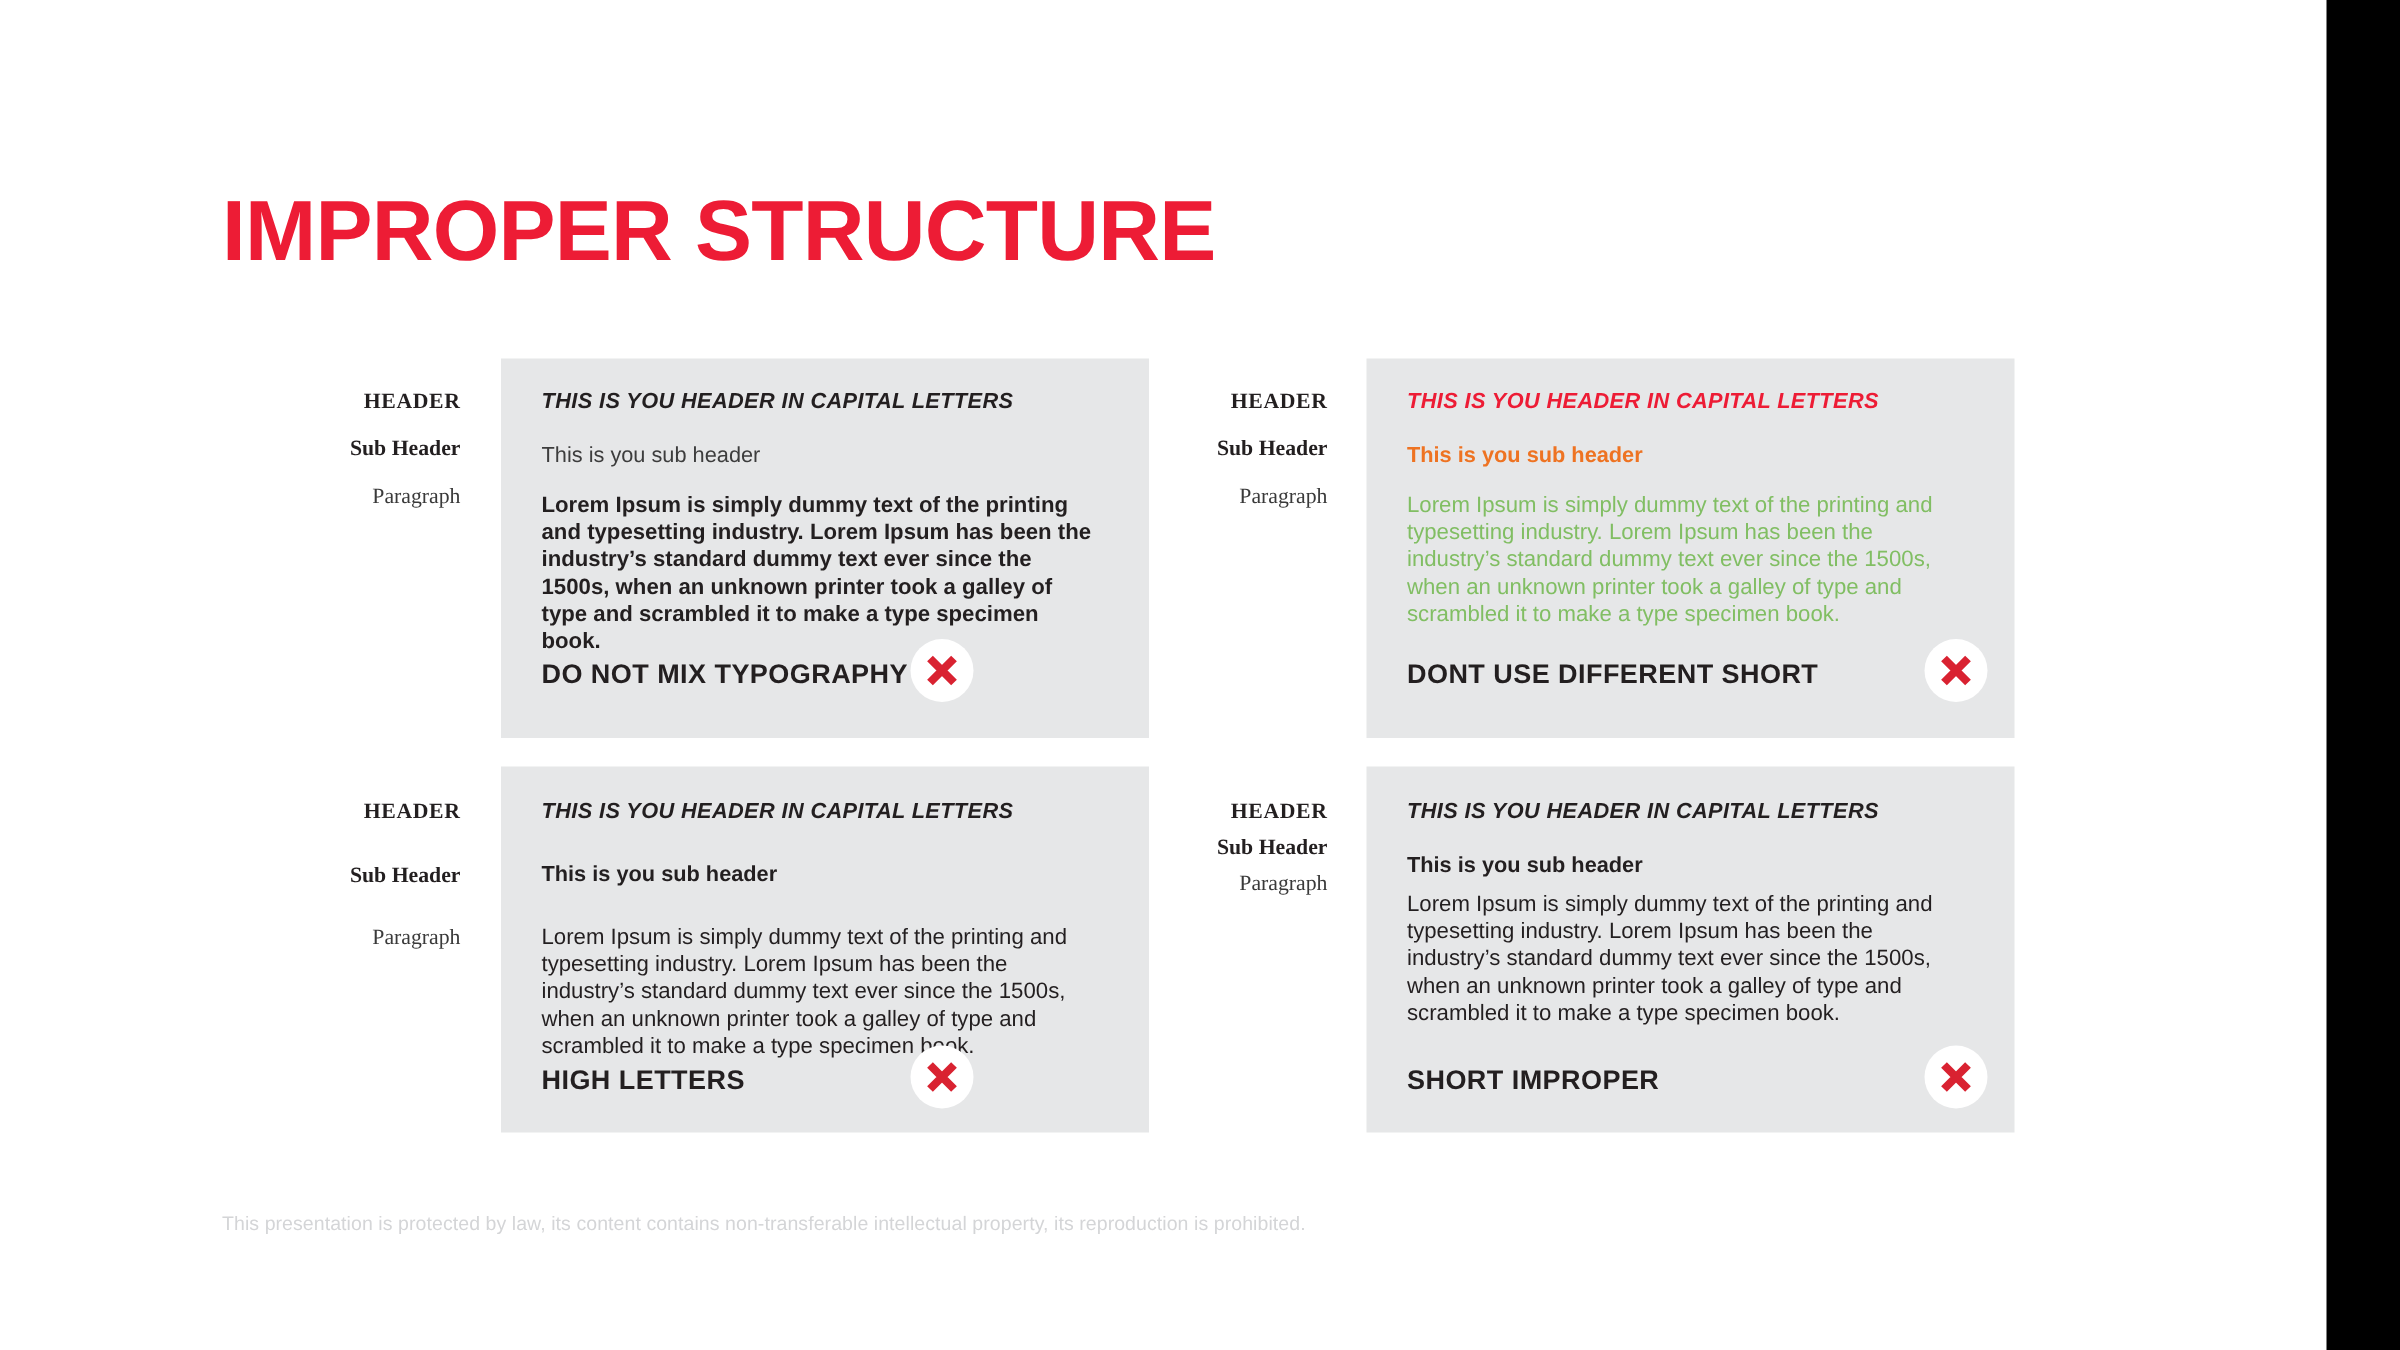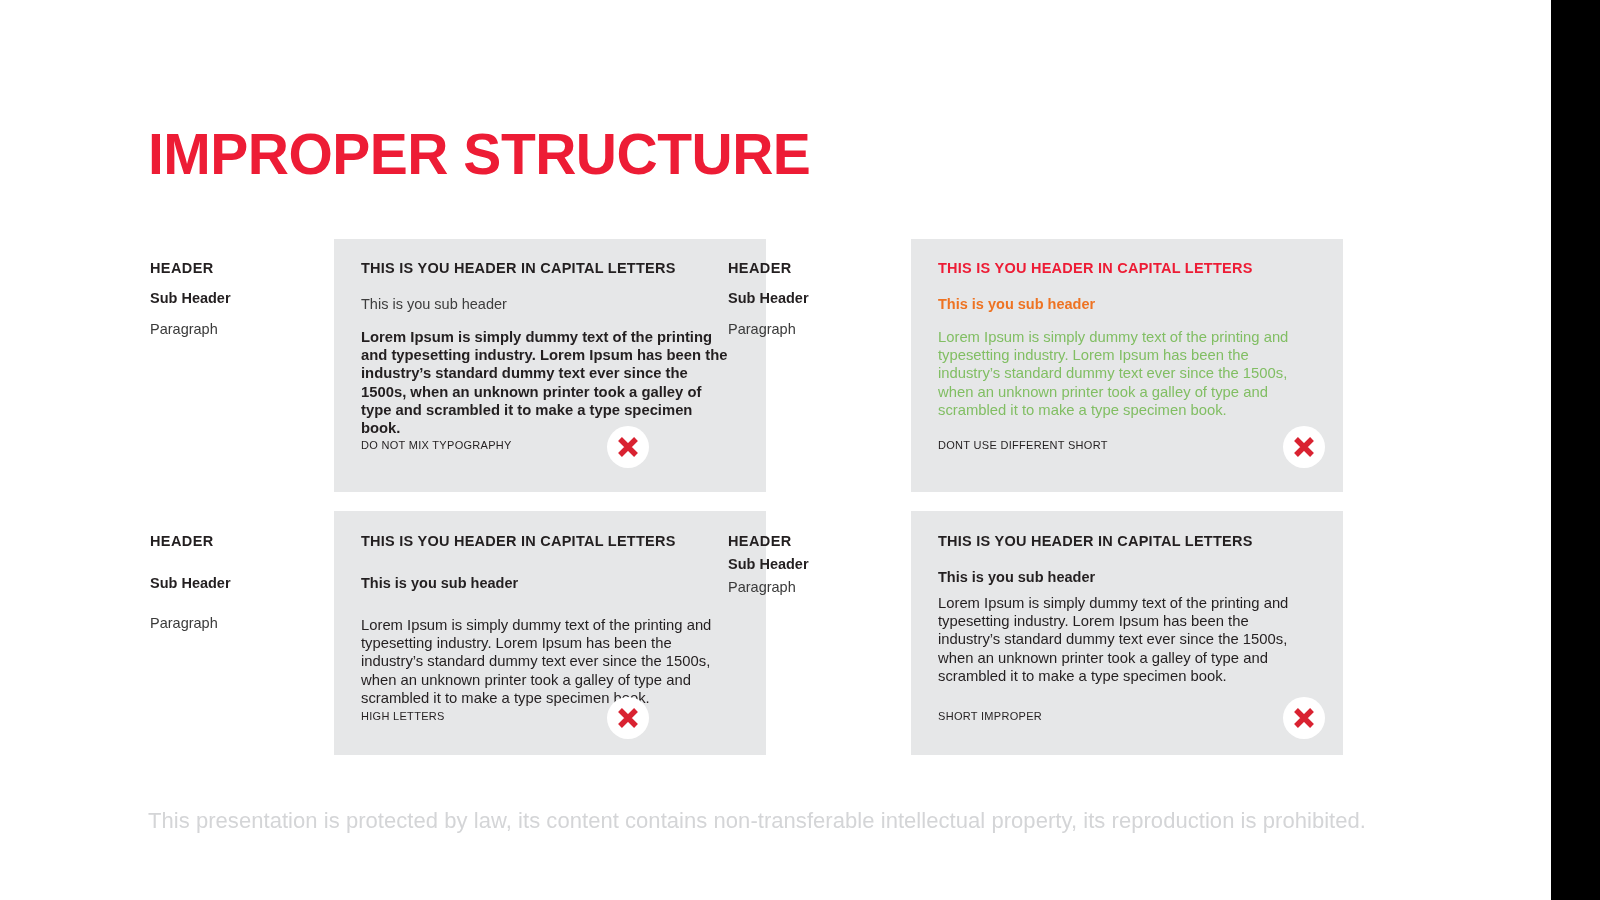--- a/index.html
+++ b/index.html
@@ -31,45 +31,48 @@
     color:#ED1C35;
     line-height:1.0;
     white-space:nowrap;
   }
 
   
   .block { position:absolute; }
 
   .labels {
     position:absolute;
+    text-align:right;
     color:#231f20;
+    font-family:Liberation Serif, serif;
   }
   .lbl { white-space:nowrap; }
   .lbl-header { font-size:14.5px; font-weight:bold; letter-spacing:0.4px; }
   .lbl-sub    { font-size:14.5px; font-weight:bold; }
   .lbl-para   { font-size:14.5px; font-weight:normal; color:#3a3a3a; }
 
   .card {
     position:absolute;
     background:#e6e7e8;
   }
 
   .card-inner { position:absolute; }
 
   .c-header {
     font-weight:bold;
     letter-spacing:0.25px;
     white-space:nowrap;
+    font-style:italic;
   }
   .c-sub { white-space:nowrap;margin-top:20px; }
   .c-para { }
 
   .c-foot {
-    font-size:11px;
-    font-weight:normal;
+    font-size:18px;
+    font-weight:bold;
     color:#231f20;
     letter-spacing:0.3px;
     white-space:nowrap;
     position:absolute;
   }
 
   .x-badge {
     position:absolute;
     width:42px; height:42px;
     border-radius:50%;
@@ -141,21 +144,21 @@
     font-size:14.8px; font-weight:normal; color:#231f20;
     line-height:18.2px; width:372px;
   }
   #block4 .c-foot { left:938px; top:710px; }
   #block4 .x-badge { left:1283px; top:697px; }
 
   
   .footer-note {
     position:absolute;
     left:148px; top:808px;
-    font-size:22px;
+    font-size:13px;
     color:#d4d5d7;
     letter-spacing:0.05px;
     white-space:nowrap;
   }
 </style>
 </head>
 <body>
 
 <div id="slide">
 

